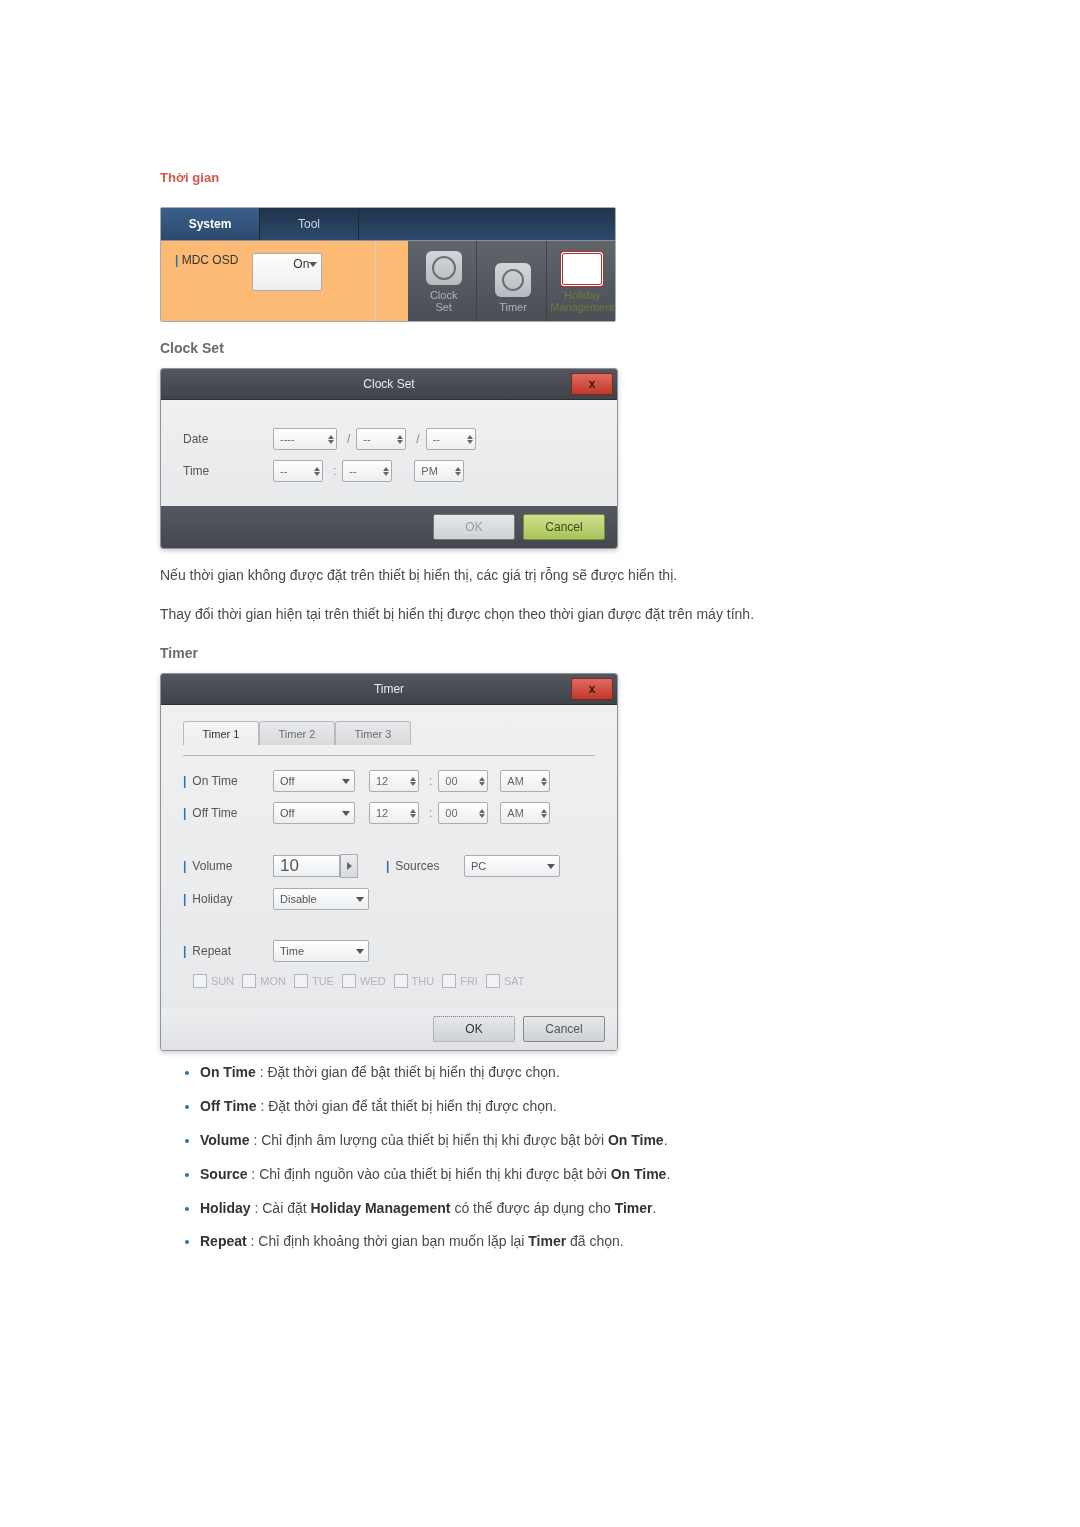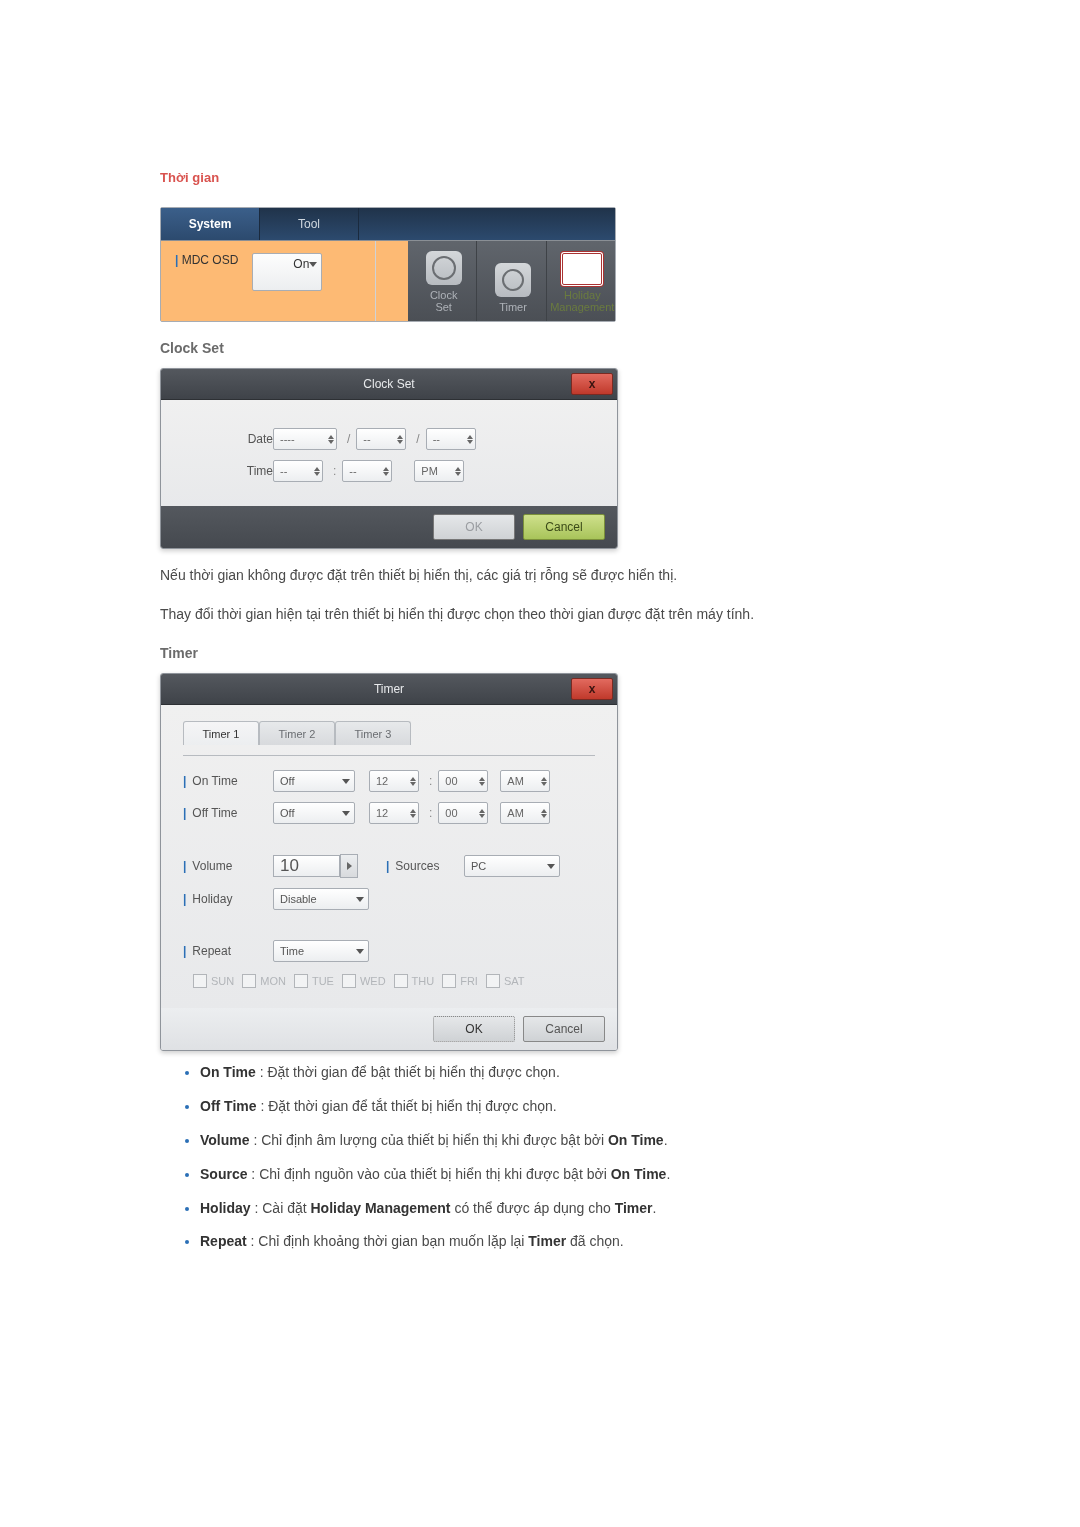--- a/index.html
+++ b/index.html
@@ -175,21 +175,20 @@
     width: 40px; height: 20px;
     background: linear-gradient(#e26a5f,#c0392b);
     border: 1px solid #7a2a22;
     border-radius: 2px;
     display:flex;align-items:center;justify-content:center;
     color:#3a1410;font-weight:bold;font-size:12px;
   }
   .dialog-body {
     padding: 18px 22px 14px 22px;
     background: linear-gradient(#f0f0f0,#e8e9eb);
-    text-align: right;
   }
   .row { display:flex; align-items:center; margin:10px 0; font-size:12px; color:#555;}
   .row-label { width:90px; }
   .spinner {
     display:flex;align-items:center;
     width:54px;height:20px;
     background:linear-gradient(#fff,#eceef0);
     border:1px solid #a8adb4;border-radius:2px;
     justify-content:space-between;
     padding:0 2px 0 6px;font-size:11px;color:#666;margin-right:4px;

